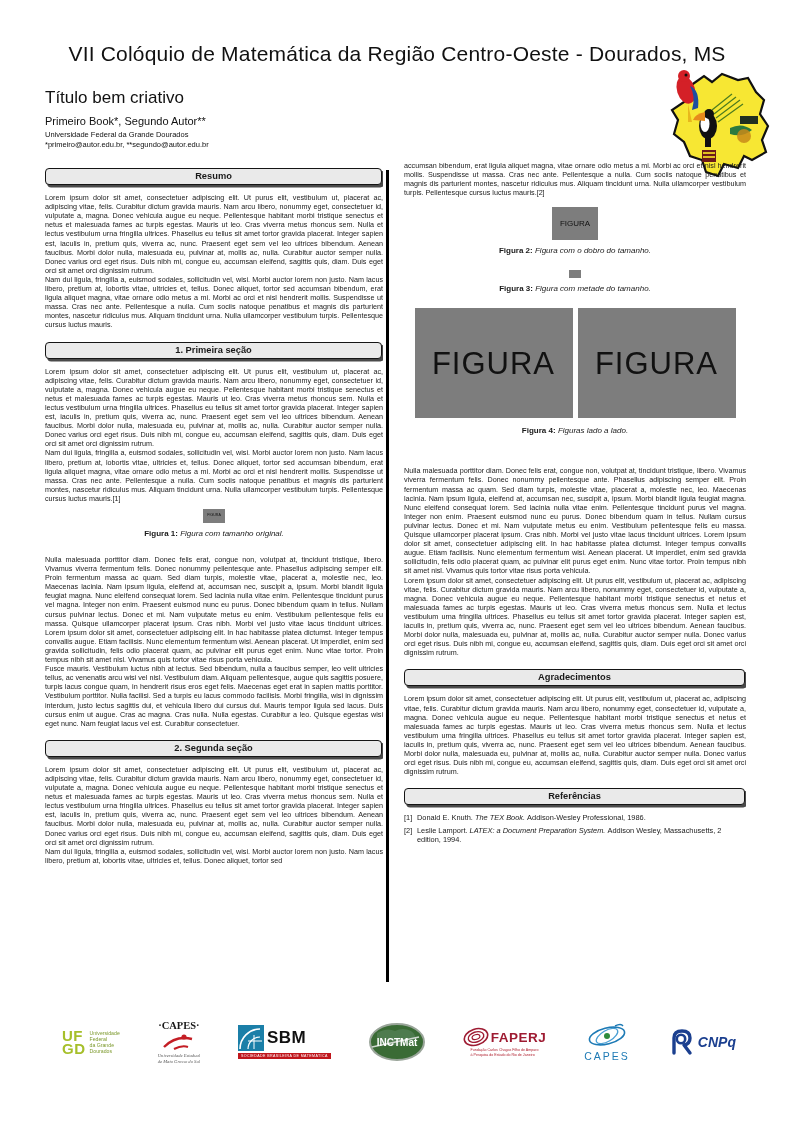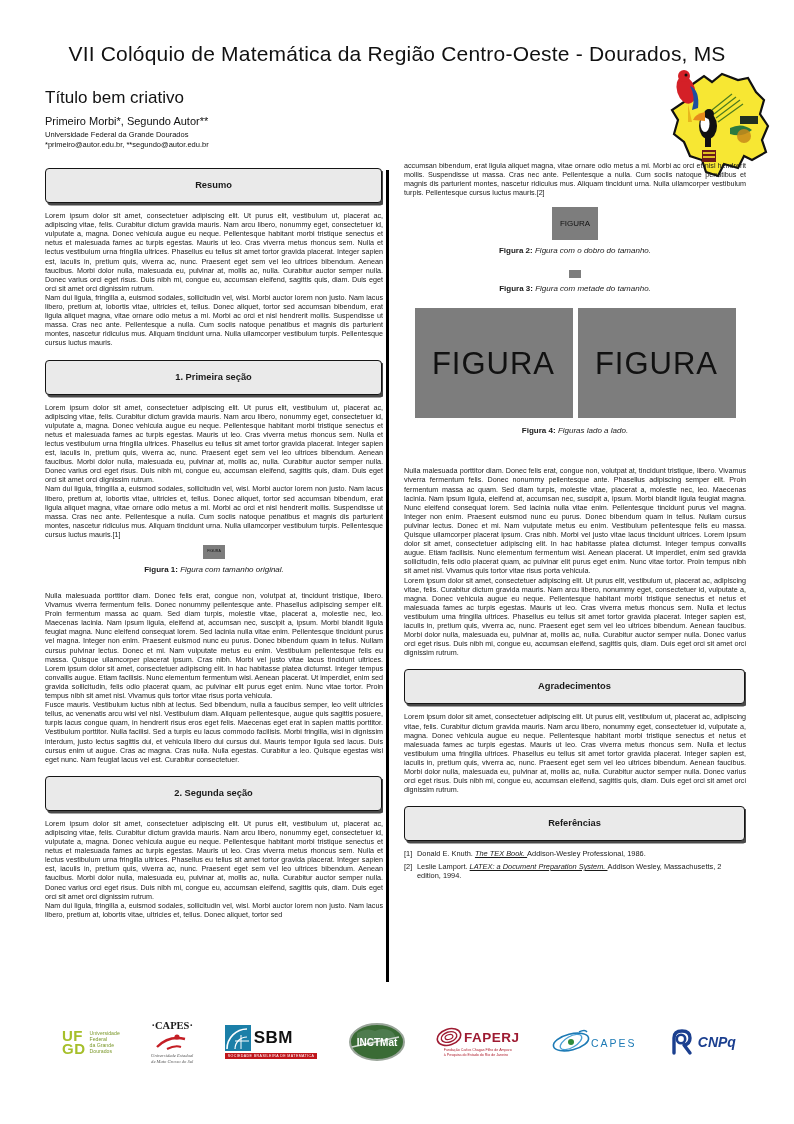--- a/index.html
+++ b/index.html
@@ -19,21 +19,21 @@
   .col{position:absolute;overflow:hidden;font-size:7.2px;line-height:9.1px;text-align:justify;}
   .col-left{left:45px;top:168px;width:338px;height:845px;}
   .col-right{left:404px;top:161px;width:342px;height:852px;}
   .divider{position:absolute;left:386px;top:170px;width:2.5px;height:812px;background:#000;}
 
   .p{margin:0 0 0 0;}
   .p + .p{margin-top:0px;}
 
   .sec-head{background:#eaeaea;border:1.3px solid #151515;border-radius:4px;
             box-shadow:2.2px 2.4px 0 0 #4a4a4a;text-align:center;font-weight:bold;
-            font-size:9.3px;padding:12px 2px;margin:0 1px 8px 0;}
+            font-size:9.3px;padding:3px 2px;margin:0 1px 8px 0;}
   .mt{margin-top:12px;}
 
   
   .fig-wrap{display:flex;justify-content:center;align-items:flex-end;gap:5px;}
   .figbox{background:#7d7d7d;color:#111;display:flex;align-items:center;justify-content:center;
           font-family:"Liberation Sans", sans-serif;}
   .figbox-1{width:22px;height:14px;font-size:3.6px;margin-top:6px;}
   .figbox-2{width:46px;height:33px;font-size:8px;margin-top:10px;}
   .figbox-3{width:12px;height:8px;font-size:2px;margin-top:4px;}
   .figbox-4{width:158px;height:110px;font-size:31px;letter-spacing:1px;}
@@ -41,54 +41,54 @@
   .caption{text-align:center;font-size:8px;margin:6px 0 10px 0;line-height:10px;}
   .cap-label{font-weight:bold;font-style:normal;}
   .cap-text{font-style:italic;}
   .caption-sp{margin-bottom:16px;}
   .caption-4{margin:8px 0 30px 0;}
 
   
   .ref{display:flex;font-size:7.4px;line-height:9.4px;text-align:left;margin-bottom:3px;}
   .ref-label{flex:0 0 13px;}
   .ref-body{flex:1;}
-  .ref-title{font-style:italic;text-decoration:underline;}
+  .ref-title{font-style:italic;}
 
   
   .logo-bar{position:absolute;left:62px;right:58px;top:1012px;height:60px;
             display:flex;justify-content:space-between;align-items:center;}
   .logo-item{display:flex;align-items:center;}
   .ufgd-mark{font-weight:bold;font-size:15px;line-height:13px;color:#a6bf2a;letter-spacing:.5px;}
   .ufgd-txt{font-size:5.2px;line-height:6.2px;color:#7d9a2e;margin-left:4px;}
   .uems{display:flex;flex-direction:column;align-items:center;}
   .uems-name{font-family:"Liberation Serif", serif;font-size:10.5px;font-weight:bold;color:#1a1a1a;}
   .uems-sub{font-family:"Liberation Serif", serif;font-style:italic;font-size:4.6px;color:#555;
             text-align:center;line-height:5.4px;margin-top:2px;}
   .sbm{display:flex;flex-direction:column;align-items:flex-start;}
   .sbm-row{display:flex;align-items:center;gap:3px;}
   .sbm-name{font-weight:bold;font-size:17px;color:#111;letter-spacing:.5px;}
   .sbm-sub{background:#c0161c;color:#fff;font-size:3.6px;letter-spacing:.4px;
            padding:1px 3px;margin-top:1.5px;white-space:nowrap;}
   .faperj{display:flex;flex-direction:column;align-items:center;}
   .faperj-row{display:flex;align-items:center;gap:2px;}
   .faperj-name{font-weight:bold;font-size:13.5px;color:#9e1b32;letter-spacing:.5px;}
   .faperj-sub{font-size:3.6px;color:#b0202f;line-height:4.4px;margin-top:1px;}
-  .capes{display:flex;align-items:center;justify-content:flex-end;}
+  .capes{display:flex;flex-direction:column;align-items:center;justify-content:flex-end;}
   .capes-name{font-size:10.5px;color:#1d7ab5;letter-spacing:2px;margin-top:1px;}
   .cnpq{display:flex;align-items:center;gap:2px;}
   .cnpq-name{font-weight:bold;font-style:italic;font-size:14px;color:#1b3f8f;}
 </style>
 </head>
 <body>
 
 <div class="page">
 
   <div class="conf-title">VII Colóquio de Matemática da Região Centro-Oeste - Dourados, MS</div>
   <div class="poster-title">Título bem criativo</div>
-  <div class="authors">Primeiro Morbi*, Segundo Autor**</div>
+  <div class="authors">Primeiro Book*, Segundo Autor**</div>
   <div class="affil">Universidade Federal da Grande Dourados</div>
   <div class="emails">*primeiro@autor.edu.br, **segundo@autor.edu.br</div>
 
   <svg class="logo-ms" viewBox="0 0 118 124">
     <path d="M30,22 L44,12 L52,18 L62,10 L78,16 L88,14 L96,28 L104,36 L100,50 L108,62 L102,76 L106,88 L92,96 L84,92 L78,104 L64,100 L58,112 L46,108 L42,96 L30,92 L24,78 L14,70 L18,56 L12,46 L24,38 Z" fill="#f7e733" stroke="#111" stroke-width="2.2"></path>
     <g stroke="#4a7a1e" stroke-width="1.2">
       <line x1="52" y1="46" x2="72" y2="30"></line>
         <line x1="54" y1="50" x2="76" y2="33"></line>
       <line x1="56" y1="54" x2="80" y2="36"></line>
         <line x1="58" y1="58" x2="83" y2="40"></line>

